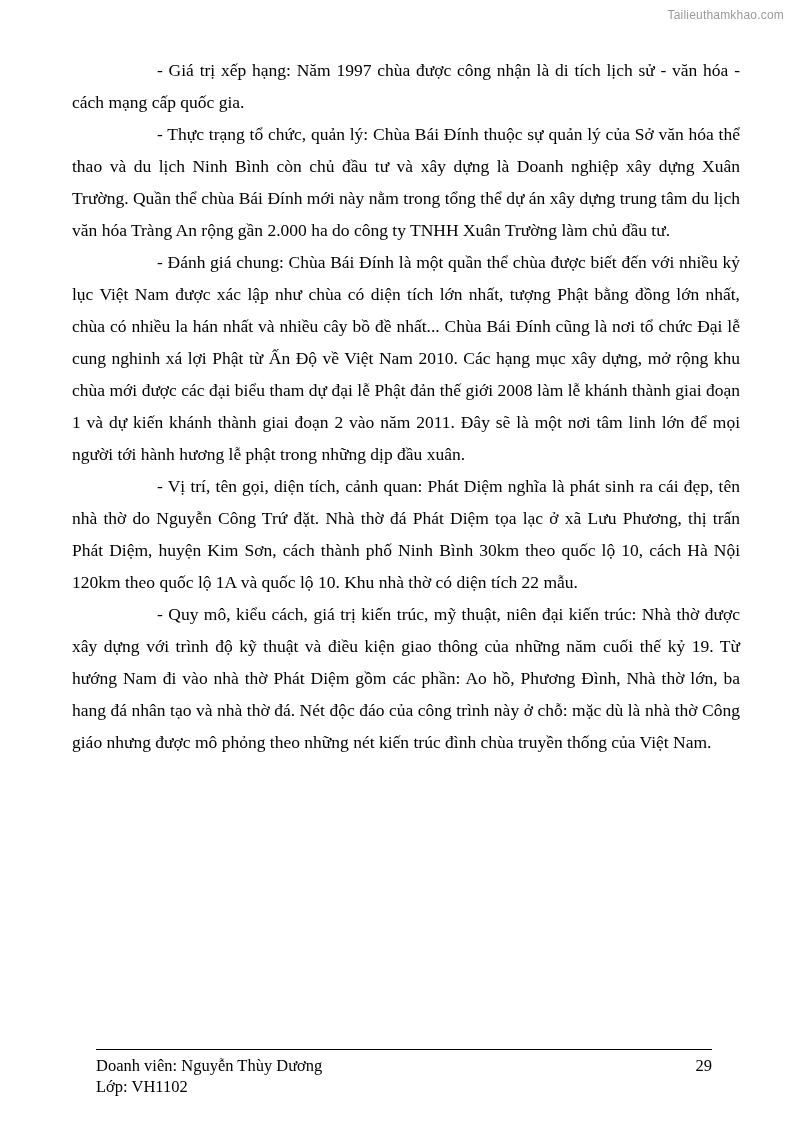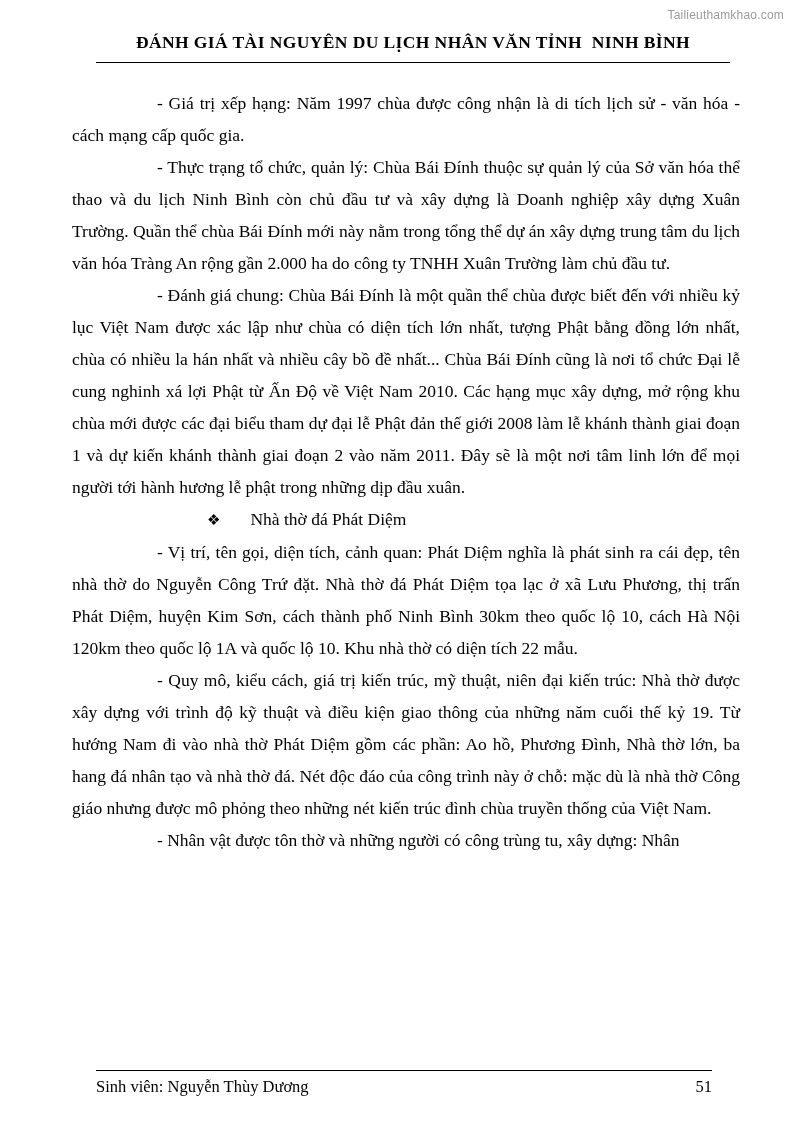--- a/index.html
+++ b/index.html
@@ -85,35 +85,31 @@
     line-height: 21px;
   }
 </style>
 </head>
 <body>
 
 <div class="page">
 
   <div class="watermark">Tailieuthamkhao.com</div>
 
-  <div class="doc-header">
-    <div class="doc-title">ĐÁNH GIÁ TÀI NGUYÊN DU LỊCH NHÂN VĂN TỈNH  NINH BÌNH</div>
-  </div>
 
   <div class="content">
     <p>- Giá trị xếp hạng: Năm 1997 chùa được công nhận là di tích lịch sử - văn hóa - cách mạng cấp quốc gia.</p>
     <p>- Thực trạng tổ chức, quản lý: Chùa Bái Đính thuộc sự quản lý của Sở văn hóa thể thao và du lịch Ninh Bình còn chủ đầu tư và xây dựng là Doanh nghiệp xây dựng Xuân Trường. Quần thể chùa Bái Đính mới này nằm trong tổng thể dự án xây dựng trung tâm du lịch văn hóa Tràng An rộng gần 2.000 ha do công ty TNHH Xuân Trường làm chủ đầu tư.</p>
     <p>- Đánh giá chung: Chùa Bái Đính là một quần thể chùa được biết đến với nhiều kỷ lục Việt Nam được xác lập như chùa có diện tích lớn nhất, tượng Phật bằng đồng lớn nhất, chùa có nhiều la hán nhất và nhiều cây bồ đề nhất... Chùa Bái Đính cũng là nơi tổ chức Đại lễ cung nghinh xá lợi Phật từ Ấn Độ về Việt Nam 2010. Các hạng mục xây dựng, mở rộng khu chùa mới được các đại biểu tham dự đại lễ Phật đản thế giới 2008 làm lễ khánh thành giai đoạn 1 và dự kiến khánh thành giai đoạn 2 vào năm 2011. Đây sẽ là một nơi tâm linh lớn để mọi người tới hành hương lễ phật trong những dịp đầu xuân.</p>
-    <p class="bullet"><span class="bullet-marker">❖</span><span>Nhà thờ đá Phát Diệm</span></p>
     <p>- Vị trí, tên gọi, diện tích, cảnh quan: Phát Diệm nghĩa là phát sinh ra cái đẹp, tên nhà thờ do Nguyễn Công Trứ đặt. Nhà thờ đá Phát Diệm tọa lạc ở xã Lưu Phương, thị trấn Phát Diệm, huyện Kim Sơn, cách thành phố Ninh Bình 30km theo quốc lộ 10, cách Hà Nội 120km theo quốc lộ 1A và quốc lộ 10. Khu nhà thờ có diện tích 22 mẫu.</p>
     <p>- Quy mô, kiểu cách, giá trị kiến trúc, mỹ thuật, niên đại kiến trúc: Nhà thờ được xây dựng với trình độ kỹ thuật và điều kiện giao thông của những năm cuối thế kỷ 19. Từ hướng Nam đi vào nhà thờ Phát Diệm gồm các phần: Ao hồ, Phương Đình, Nhà thờ lớn, ba hang đá nhân tạo và nhà thờ đá. Nét độc đáo của công trình này ở chỗ: mặc dù là nhà thờ Công giáo nhưng được mô phỏng theo những nét kiến trúc đình chùa truyền thống của Việt Nam.</p>
-    <p>- Nhân vật được tôn thờ và những người có công trùng tu, xây dựng: Nhân</p>
   </div>
 
   <div class="doc-footer">
     <div class="footer-rule"></div>
     <div class="footer-row">
-      <span>Sinh viên: Nguyễn Thùy Dương</span>
-      <span>51</span>
+      <span>Doanh viên: Nguyễn Thùy Dương</span>
+      <span>29</span>
     </div>
+    <div class="footer-line2">Lớp: VH1102</div>
   </div>
 
 </div>
 
 </body></html>

